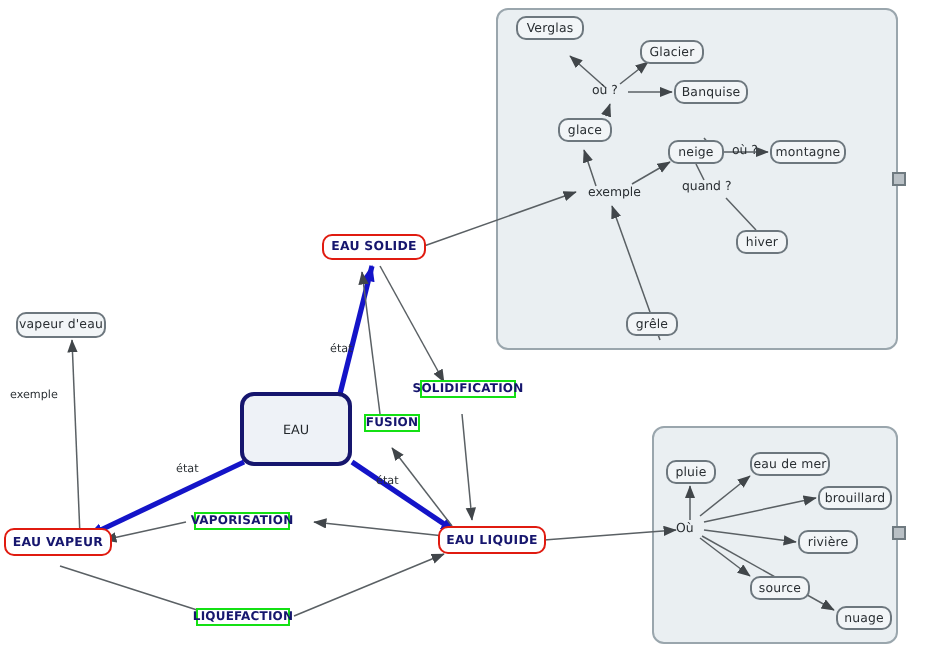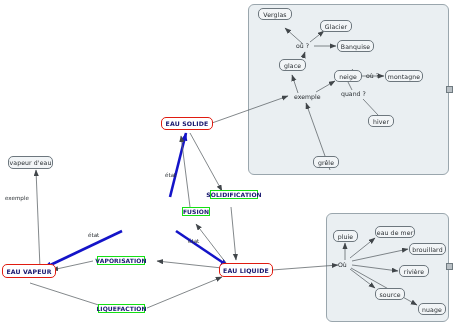--- a/index.html
+++ b/index.html
@@ -185,20 +185,23 @@
     <g stroke="#5a6064" stroke-width="0.75" fill="none" marker-end="url(#ah)">
       <path d="M345,260 L345,243"></path>
       <path d="M350,258 L375,238"></path>
       <path d="M352,261 L408,249"></path>
       <path d="M352,265 L398,271"></path>
       <path d="M350,269 L375,288"></path>
       <path d="M351,268 L417,305"></path>
     </g>
   </svg>
 
+  <div class="node-core" style="left:120px; top:196px; width:56px; height:37px;">
+    <span>EAU</span>
+  </div>
 
   <div class="node-state" style="left:161px; top:117px; width:52px; height:13px;">
     <span>EAU SOLIDE</span>
   </div>
 
   <div class="node-state" style="left:2px; top:264px; width:54px; height:14px;">
     <span>EAU VAPEUR</span>
   </div>
 
   <div class="node-state" style="left:219px; top:263px; width:54px; height:14px;">

